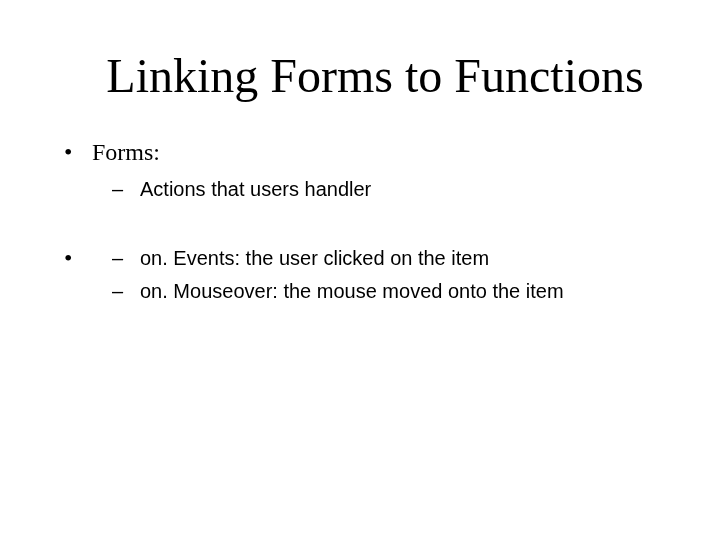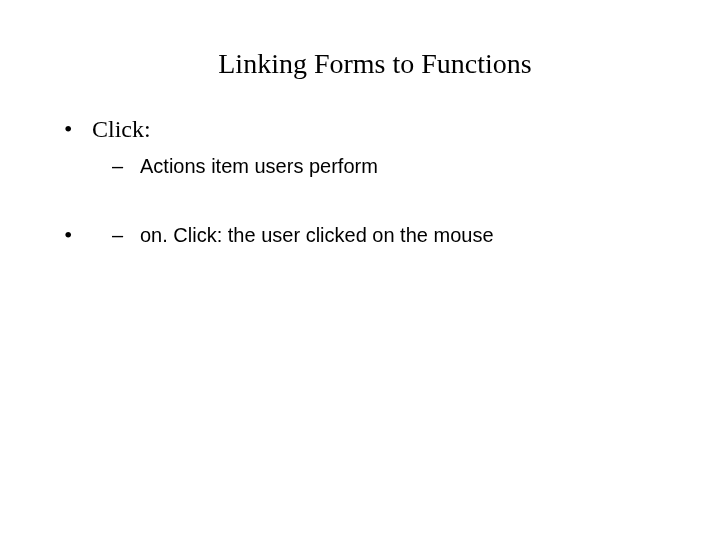--- a/index.html
+++ b/index.html
@@ -10,21 +10,21 @@
     body {
       width: 720px;
       height: 540px;
       background: #ffffff;
       font-family: "Times New Roman", Times, serif;
       color: #000000;
       padding: 48px 48px 0 48px;
       overflow: hidden;
     }
     .title {
-      font-size: 28px;
+      font-size: 48px;
       font-weight: normal;
       text-align: center;
       margin-bottom: 36px;
       margin-left: 30px;
     }
     ul.level1 {
       list-style: none;
       font-size: 24px;
       padding-left: 0;
     }
@@ -63,28 +63,29 @@
       height: 14px;
     }
   </style>
 </head>
 <body>
 
 <h1 class="title">Linking Forms to Functions</h1>
 
 <ul class="level1">
   <li>
-    <span>Click:</span>
+    <span>Forms:</span>
     <ul class="level2">
-      <li>Actions item users perform</li>
+      <li>Actions that users handler</li>
     </ul>
   </li>
 </ul>
 
 <div class="gap"></div>
 
 <ul class="level1">
   <li>
     <ul class="level2">
-      <li>on. Click: the user clicked on the mouse</li>
+      <li>on. Events: the user clicked on the item</li>
+      <li>on. Mouseover: the mouse moved onto the item</li>
     </ul>
   </li>
 </ul>
 
 </body></html>

